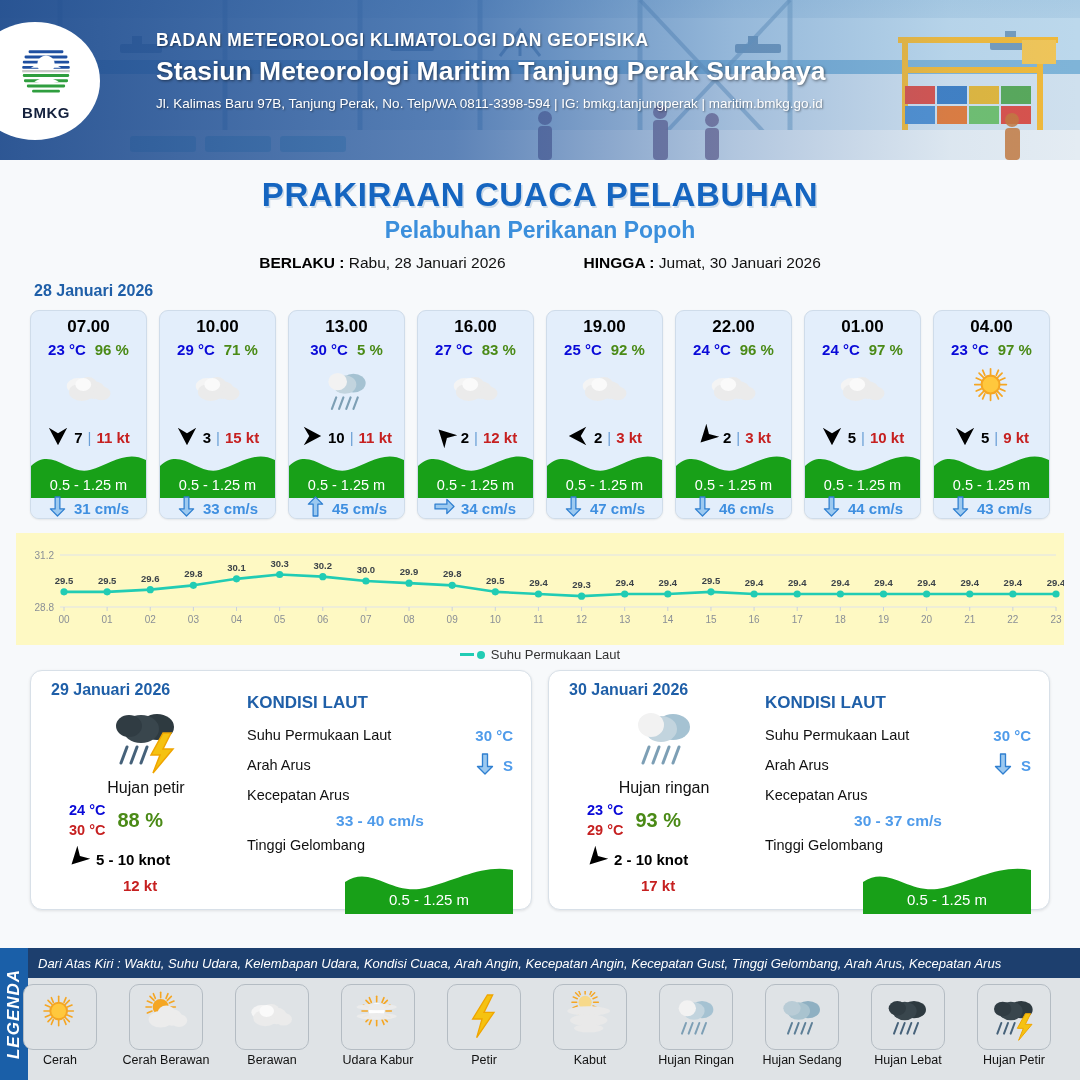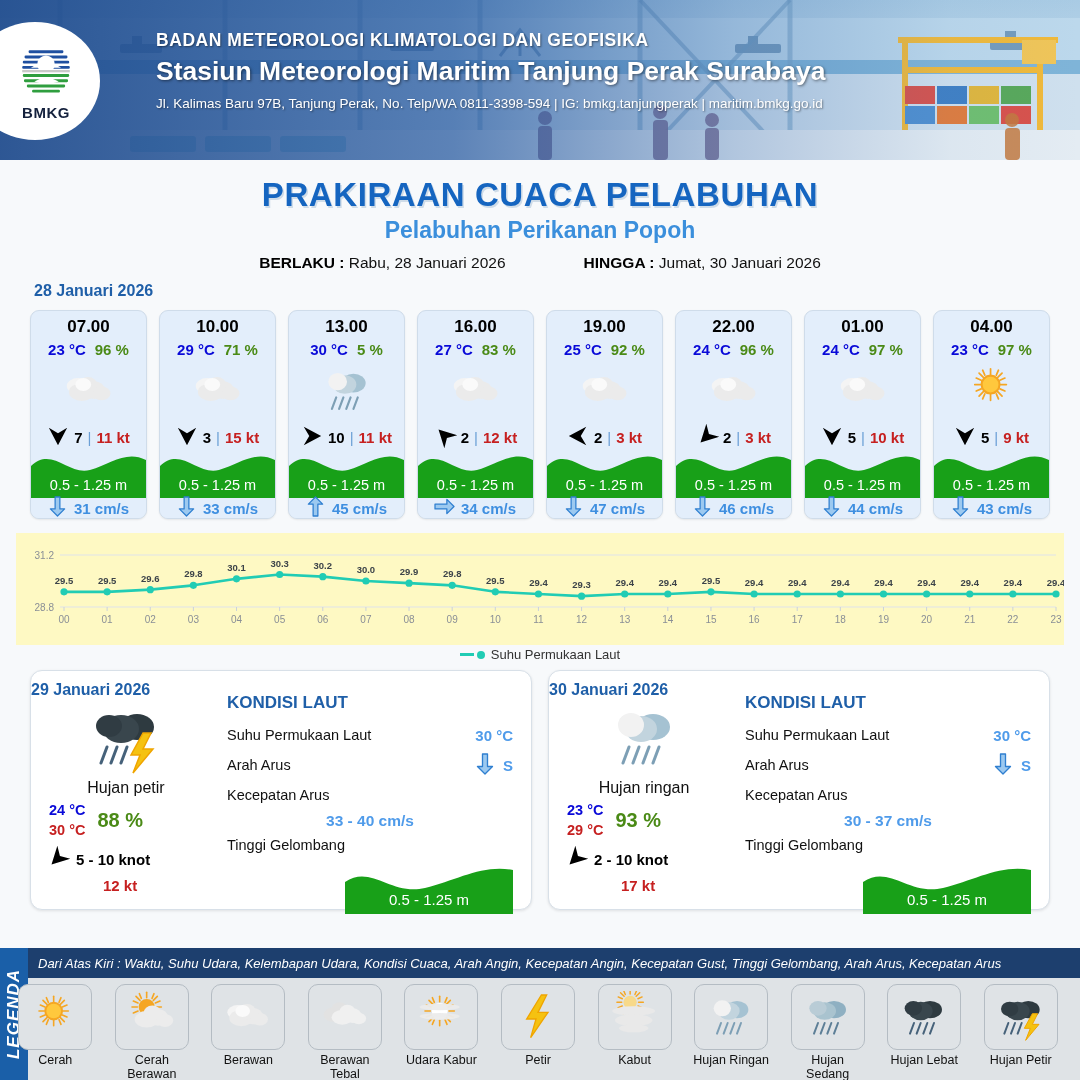--- a/index.html
+++ b/index.html
@@ -134,21 +134,21 @@
   
   .panels {
     display:flex; gap:16px; padding:8px 30px 0 30px;
   }
   .panel {
     flex:1; height:240px;
     background:#fff; border:1px solid #d8e0e8; border-radius:12px;
     box-shadow:0 1px 3px rgba(0,0,0,.10);
     display:flex; position:relative;
   }
-  .p-left { width:190px; padding:10px 0 0 0; position:relative; }
+  .p-left { width:190px; padding:10px 0 0 0; position:relative;margin-left:20px; }
   .p-date { font-size:16px; font-weight:bold; color:#1f5fa8; }
   .p-icon { height:74px; display:flex; align-items:center; justify-content:center; margin-top:2px; }
   .p-cond { text-align:center; font-size:16px; color:#111; margin-top:4px; }
   .p-temps { display:flex; align-items:center; gap:12px; margin-top:4px; padding-left:18px; }
   .p-tcol { display:flex; flex-direction:column; font-size:14.5px; font-weight:bold; line-height:1.35; }
   .p-tmin { color:#0909d8; }
   .p-tmax { color:#c62020; }
   .p-hum { font-size:20px; font-weight:bold; color:#4a8a16; }
   .p-wind { display:flex; align-items:center; gap:7px; margin-top:7px; padding-left:16px; font-size:15px; font-weight:bold; color:#000; }
   .p-gust { font-size:15px; font-weight:bold; color:#c62020; margin-top:5px; padding-left:72px; }
@@ -981,39 +981,20 @@
       <ellipse cx="49" cy="32" rx="13" ry="10" fill="#ebebeb"></ellipse>
     </g>
             <ellipse cx="27" cy="30" rx="11" ry="9" fill="#fafafa"></ellipse>
           </svg>
         </div>
     <div class="leg-lbl">Berawan</div>
       </div>
       <div class="leg-item">
         <div class="leg-box">
           <svg width="52" height="52" viewBox="0 0 70 78">
-            <g transform="translate(2,10) scale(0.85)">
-      <ellipse cx="20" cy="30" rx="19" ry="13" fill="#e2e2e2"></ellipse>
-      <ellipse cx="38" cy="27" rx="16" ry="13" fill="#e2e2e2"></ellipse>
-      <ellipse cx="29" cy="20" rx="14" ry="12" fill="#e2e2e2"></ellipse>
-      <ellipse cx="49" cy="32" rx="13" ry="10" fill="#e2e2e2"></ellipse>
-    </g>
-            <g transform="translate(14,14) scale(0.85)">
-      <ellipse cx="20" cy="30" rx="19" ry="13" fill="#f0f0f0"></ellipse>
-      <ellipse cx="38" cy="27" rx="16" ry="13" fill="#f0f0f0"></ellipse>
-      <ellipse cx="29" cy="20" rx="14" ry="12" fill="#f0f0f0"></ellipse>
-      <ellipse cx="49" cy="32" rx="13" ry="10" fill="#f0f0f0"></ellipse>
-    </g>
-          </svg>
-        </div>
-    <div class="leg-lbl">Berawan Tebal</div>
-      </div>
-      <div class="leg-item">
-        <div class="leg-box">
-          <svg width="52" height="52" viewBox="0 0 70 78">
             <g stroke="#f5a623" stroke-width="2.4" stroke-linecap="round">
       <line x1="33" y1="8" x2="33" y2="16"></line>
               <line x1="33" y1="44" x2="33" y2="52"></line>
       <line x1="11" y1="30" x2="19" y2="30"></line>
               <line x1="47" y1="30" x2="55" y2="30"></line>
       <line x1="17" y1="14" x2="23" y2="20"></line>
               <line x1="43" y1="40" x2="49" y2="46"></line>
       <line x1="17" y1="46" x2="23" y2="40"></line>
               <line x1="43" y1="20" x2="49" y2="14"></line>
       <line x1="22" y1="10" x2="25" y2="17"></line>

